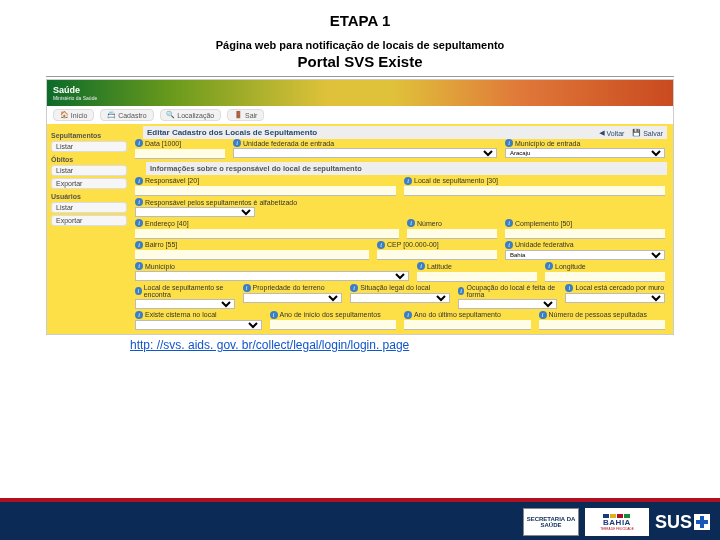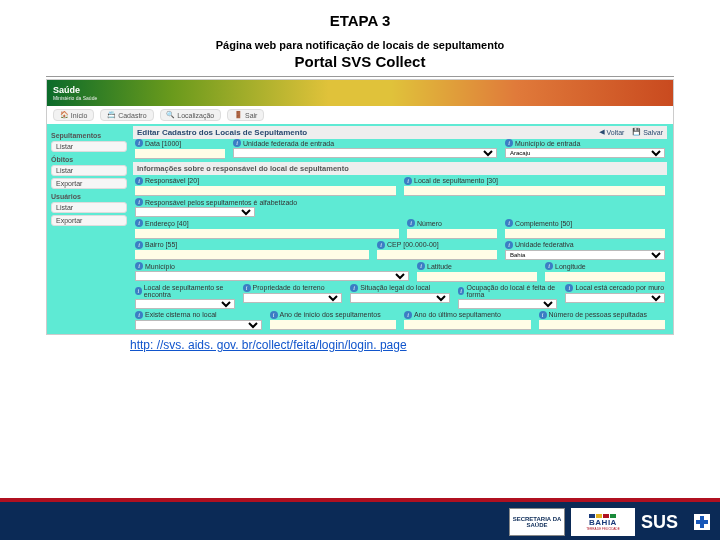--- a/index.html
+++ b/index.html
@@ -1,69 +1,69 @@
 <!DOCTYPE html>
 <html><head>
 <meta charset="utf-8">
 <style>
   * { box-sizing: border-box; margin: 0; padding: 0; }
   body { font-family: Arial, sans-serif; width: 720px; height: 540px; background: #fff; position: relative; overflow: hidden; }
   .slide-title { text-align: center; font-weight: bold; font-size: 15px; margin-top: 12px; }
   .slide-sub1 { text-align: center; font-weight: bold; font-size: 11px; margin-top: 10px; }
   .slide-sub2 { text-align: center; font-weight: bold; font-size: 15px; margin-top: 2px; }
   .hr1 { border: none; border-top: 1px solid #999; margin: 6px 46px 0 46px; }
-  .shot { margin: 2px 46px 0 46px; border: 1px solid #ccc; font-size: 8px; color: #333; background: #5eead4; }
+  .shot { margin: 2px 46px 0 46px; border: 1px solid #ccc; font-size: 8px; color: #333; background: #fde047; }
   .banner { height: 26px; background: linear-gradient(90deg,#0b6b2a 0%,#6a9a1c 20%,#e0c23a 45%,#e0c23a 55%,#e07a3a 75%,#c94a1f 100%); display:flex; align-items:center; padding-left:6px;}
   .banner-title { color:#fff; font-size:9px; font-weight:bold; line-height:1; }
   .banner-sub { color:#eee; font-size:5px; }
   .tabs { background:#fff; padding:3px 6px; display:flex; gap:6px; }
   .tab { display:inline-flex; align-items:center; gap:2px; background:#f2f2f2; border:1px solid #ddd; border-radius:4px; padding:1px 6px; font-size:7px; color:#555; }
   .tab .ic { font-size:7px; }
   .body-area { display:flex; }
   .sidebar { width:84px; padding:4px 4px; }
   .sb-head { font-weight:bold; color:#555; font-size:7px; margin:4px 0 2px 0; }
   .sb-btn { display:block; width:100%; text-align:left; background:#f6f6f6; border:1px solid #ddd; border-radius:3px; padding:1px 4px; margin-bottom:2px; font-size:7px; color:#444; }
   .main { flex:1; padding:2px 6px 2px 2px; }
-  .panel-title { background:#eee; color:#2a4a70; font-weight:bold; font-size:8px; padding:2px 4px; display:flex; justify-content:space-between; align-items:flex-start; }
+  .panel-title { background:#eee; color:#2a4a70; font-weight:bold; font-size:8px; padding:2px 4px; display:flex; justify-content:space-between; align-items:flex-end;margin-left:10px; }
   .panel-title .acts { display:flex; gap:8px; font-weight:normal; color:#2a4a70; font-size:7px;}
   .panel-title .acts span { display:inline-flex; align-items:center; gap:2px;}
-  .section-label { background:#eee; font-size:7.5px; font-weight:bold; color:#555; padding:2px 4px; margin:3px 0 2px 0; }
+  .section-label { background:#eee; font-size:7.5px; font-weight:bold; color:#555; padding:2px 4px; margin:3px 0 2px 13px; }
   .row { display:flex; gap:8px; padding:0 2px; margin-bottom:2px;}
   .field { flex:1; }
   .field-lab { font-size:7px; color:#333; display:flex; align-items:center; gap:2px; margin-bottom:1px;}
   .info-ic { display:inline-block; width:8px; height:8px; border-radius:50%; background:#3b7ec4; color:#fff; font-size:6px; text-align:center; line-height:8px; font-style:italic; font-family:serif;}
   .inp { width:100%; height:10px; border:none; border-bottom:1px solid #bbb; background:#fffde6; font-size:6px; padding:0 2px;}
   .sel { width:100%; height:10px; font-size:6px; border:1px solid #bbb; background:#fff;}
   .w90 { flex:0 0 90px;}
   .w120 { flex:0 0 120px;}
   .w160 { flex:0 0 160px;}
   .link-line { font-size:12px; color:#1155cc; text-decoration:underline; margin:6px 0 0 130px; }
   .footer { position:absolute; left:0; right:0; bottom:0; height:42px; background:#0b2a56; border-top:4px solid #b01020;}
   .footer-logos { position:absolute; right:10px; bottom:4px; display:flex; align-items:center; gap:6px;}
   .logo-box { width:56px; height:28px; background:#fff; border:1px solid #888; display:flex; align-items:center; justify-content:center; font-size:6px; color:#0b2a56; font-weight:bold; text-align:center; padding:1px;}
   .logo-bahia { width:64px; height:28px; background:#fff; display:flex; flex-direction:column; align-items:center; justify-content:center;}
   .bahia-top { display:flex; gap:1px;}
   .flag-sq { width:6px; height:4px;}
   .bahia-txt { font-size:8px; font-weight:bold; color:#1a3a7a; letter-spacing:0.5px;}
   .bahia-sub { font-size:3px; color:#b01020;}
-  .sus { display:flex; align-items:center; gap:16px;justify-content:space-between;}
+  .sus { display:flex; align-items:center; gap:2px;justify-content:space-between;}
   .sus-txt { color:#fff; font-weight:bold; font-size:18px;}
   .sus-plus { width:16px; height:16px; background:#fff; position:relative;}
   .sus-plus::before, .sus-plus::after { content:""; position:absolute; background:#1757b8;}
   .sus-plus::before { left:6px; top:2px; width:4px; height:12px;}
   .sus-plus::after { top:6px; left:2px; height:4px; width:12px;}
 </style>
 </head>
 <body>
 
 
 
-<div class="slide-title">ETAPA 3</div>
+<div class="slide-title">ETAPA 1</div>
 <div class="slide-sub1">Página web para notificação de locais de sepultamento</div>
-<div class="slide-sub2">Portal SVS Collect</div>
+<div class="slide-sub2">Portal SVS Existe</div>
 <hr class="hr1">
 
 <div class="shot">
   <div class="banner">
     <div>
       <div class="banner-title">Saúde</div>
       <div class="banner-sub">Ministério da Saúde</div>
     </div>
   </div>
   <div class="tabs">
@@ -225,21 +225,21 @@
             </div><input class="inp" style=""></div>
         <div class="field"><div class="field-lab">
               <span class="info-ic">i</span>
               <span>Número de pessoas sepultadas</span>
             </div><input class="inp" style=""></div>
       </div>
     </div>
   </div>
 </div>
 
-<a class="link-line">http: //svs. aids. gov. br/collect/feita/login/login. page</a>
+<a class="link-line">http: //svs. aids. gov. br/collect/legal/login/login. page</a>
 
 <div class="footer">
   <div class="footer-logos">
     <div class="logo-box">SECRETARIA DA SAÚDE</div>
     <div class="logo-bahia">
       <div class="bahia-top">
         <div class="flag-sq" style="background:#1a3a7a"></div>
           <div class="flag-sq" style="background:#e0b020"></div>
           <div class="flag-sq" style="background:#b01020"></div>
           <div class="flag-sq" style="background:#1a8a3a"></div>

